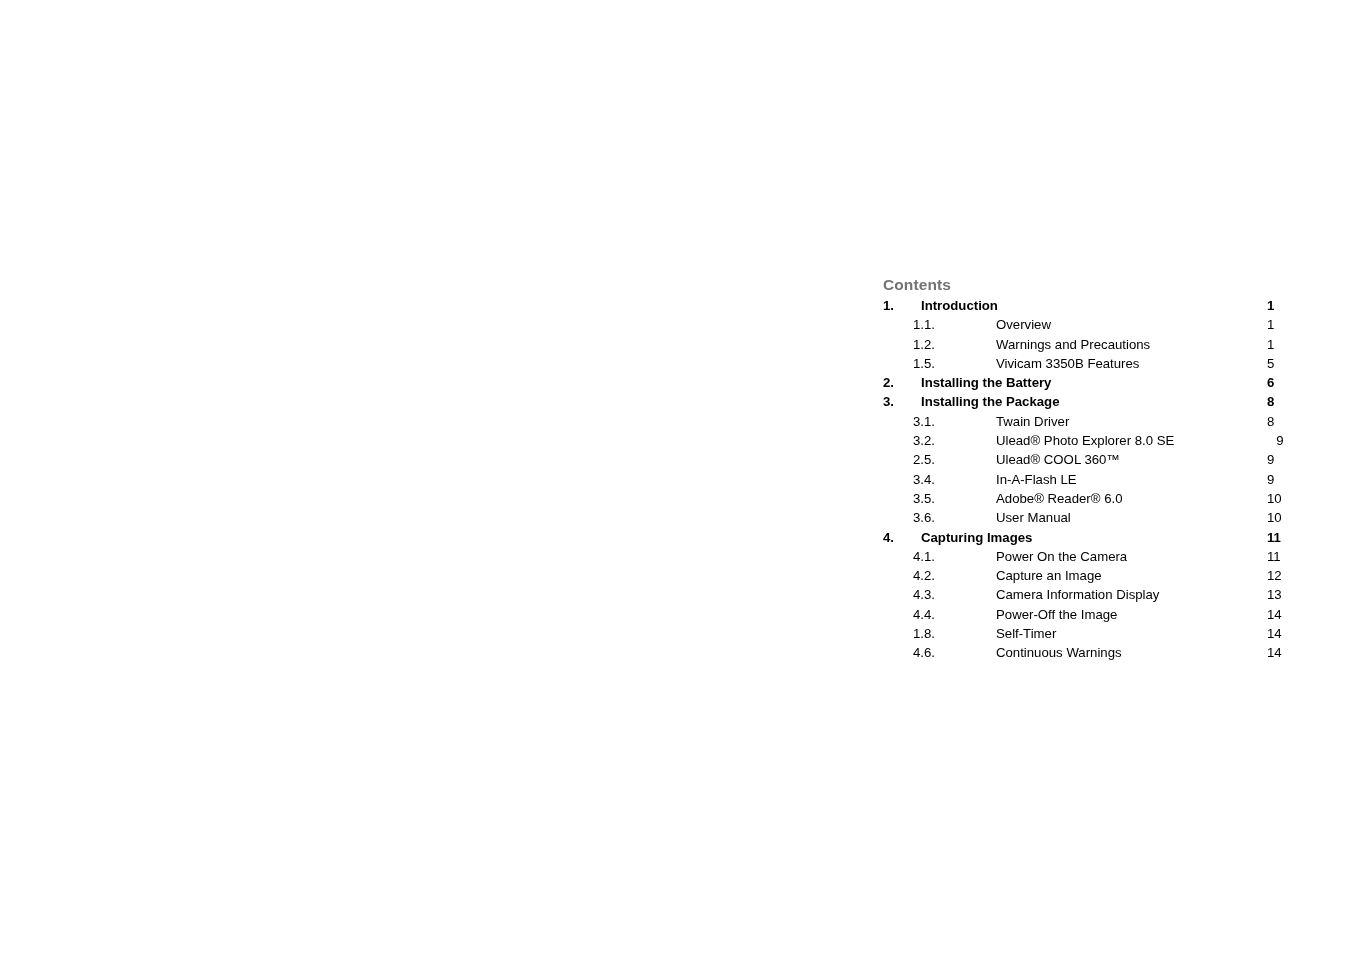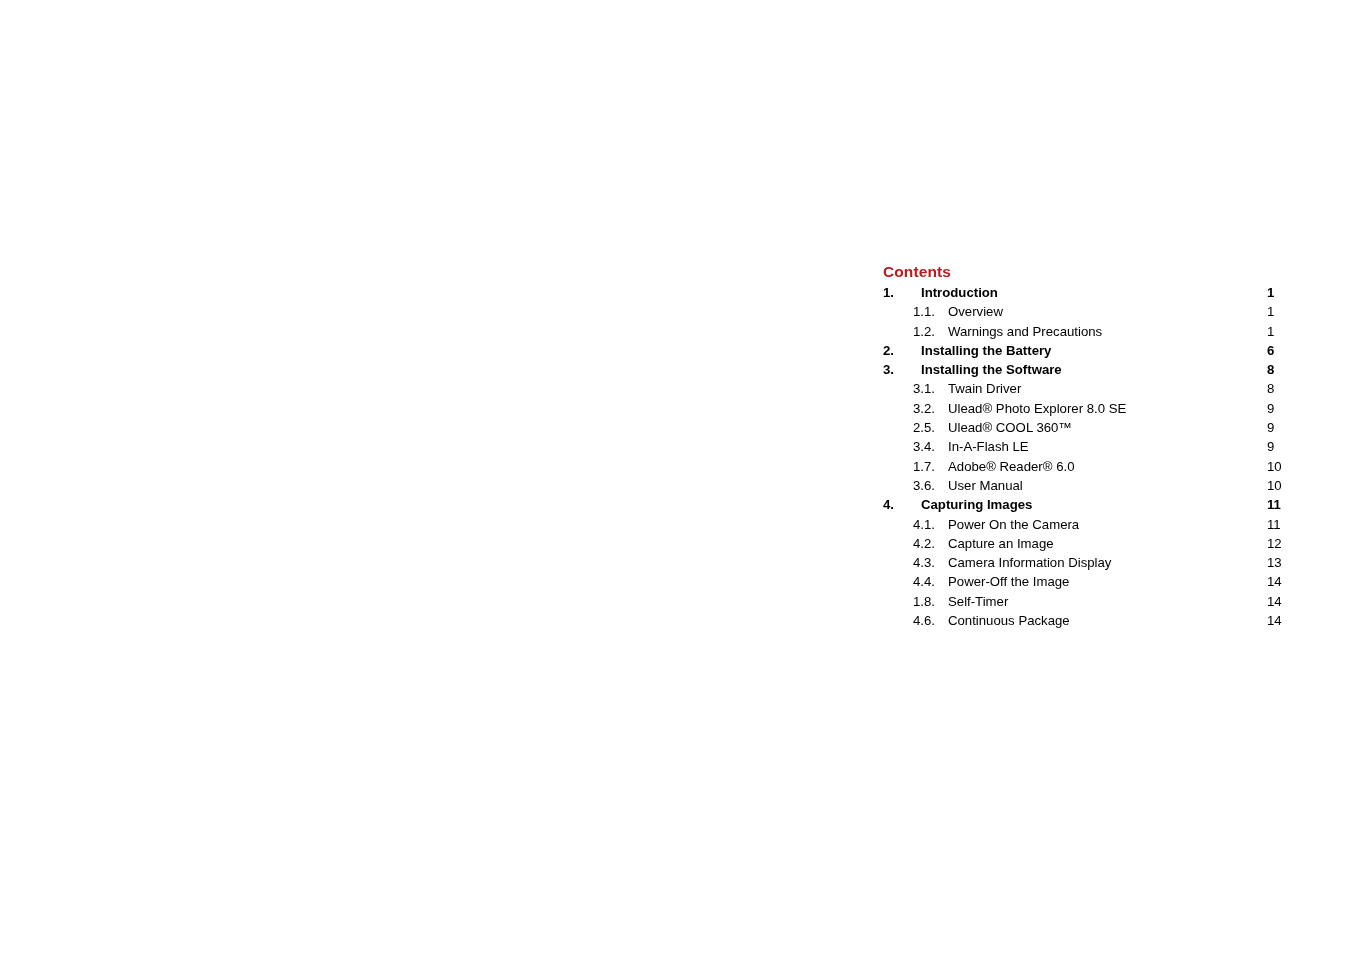--- a/index.html
+++ b/index.html
@@ -30,22 +30,22 @@
     left: 883px;
     top: 259px;
     width: 410px;
   }
 
   #toc-heading {
     font-size: 15.5px;
     font-weight: bold;
     line-height: 19px;
     letter-spacing: 0.1px;
-    margin: 3px 0 2px 0;
-    color: #b91c1c;
+    margin: 16px 0 2px 0;
+    color: #737373;
   }
 
   .toc-list {
     list-style: none;
     margin: 0;
     padding: 0;
   }
 
   .toc-row {
     display: flex;
@@ -67,20 +67,21 @@
     padding-left: 0px;
   }
   .lvl1 .toc-label {
     flex: 0 0 auto;
     padding-left: 8px;
   }
 
   
   .lvl2 {
     font-weight: normal;
+    gap: 48px;
   }
   .lvl2 .toc-num {
     width: 30px;
     flex: 0 0 30px;
     padding-left: 30px;
   }
   .lvl2 .toc-label {
     flex: 0 0 auto;
     padding-left: 5px;
   }
@@ -125,29 +126,35 @@
           <span class="toc-label">Overview</span>
           <span class="toc-filler"></span>
           <span class="toc-page">1</span>
         </div>
         <div class="toc-row lvl2">
           <span class="toc-num">1.2.</span>
           <span class="toc-label">Warnings and Precautions</span>
           <span class="toc-filler"></span>
           <span class="toc-page">1</span>
         </div>
+        <div class="toc-row lvl2">
+          <span class="toc-num">1.5.</span>
+          <span class="toc-label">Vivicam 3350B Features</span>
+          <span class="toc-filler"></span>
+          <span class="toc-page">5</span>
+        </div>
         <div class="toc-row lvl1">
           <span class="toc-num">2.</span>
           <span class="toc-label">Installing the Battery</span>
           <span class="toc-filler"></span>
           <span class="toc-page">6</span>
         </div>
         <div class="toc-row lvl1">
           <span class="toc-num">3.</span>
-          <span class="toc-label">Installing the Software</span>
+          <span class="toc-label">Installing the Package</span>
           <span class="toc-filler"></span>
           <span class="toc-page">8</span>
         </div>
         <div class="toc-row lvl2">
           <span class="toc-num">3.1.</span>
           <span class="toc-label">Twain Driver</span>
           <span class="toc-filler"></span>
           <span class="toc-page">8</span>
         </div>
         <div class="toc-row lvl2">
@@ -162,21 +169,21 @@
           <span class="toc-filler"></span>
           <span class="toc-page">9</span>
         </div>
         <div class="toc-row lvl2">
           <span class="toc-num">3.4.</span>
           <span class="toc-label">In-A-Flash LE</span>
           <span class="toc-filler"></span>
           <span class="toc-page">9</span>
         </div>
         <div class="toc-row lvl2">
-          <span class="toc-num">1.7.</span>
+          <span class="toc-num">3.5.</span>
           <span class="toc-label">Adobe® Reader® 6.0</span>
           <span class="toc-filler"></span>
           <span class="toc-page">10</span>
         </div>
         <div class="toc-row lvl2">
           <span class="toc-num">3.6.</span>
           <span class="toc-label">User Manual</span>
           <span class="toc-filler"></span>
           <span class="toc-page">10</span>
         </div>
@@ -211,21 +218,21 @@
           <span class="toc-page">14</span>
         </div>
         <div class="toc-row lvl2">
           <span class="toc-num">1.8.</span>
           <span class="toc-label">Self-Timer</span>
           <span class="toc-filler"></span>
           <span class="toc-page">14</span>
         </div>
         <div class="toc-row lvl2">
           <span class="toc-num">4.6.</span>
-          <span class="toc-label">Continuous Package</span>
+          <span class="toc-label">Continuous Warnings</span>
           <span class="toc-filler"></span>
           <span class="toc-page">14</span>
         </div>
       </div>
 
   </div>
 
 </div>
 
 </body></html>

